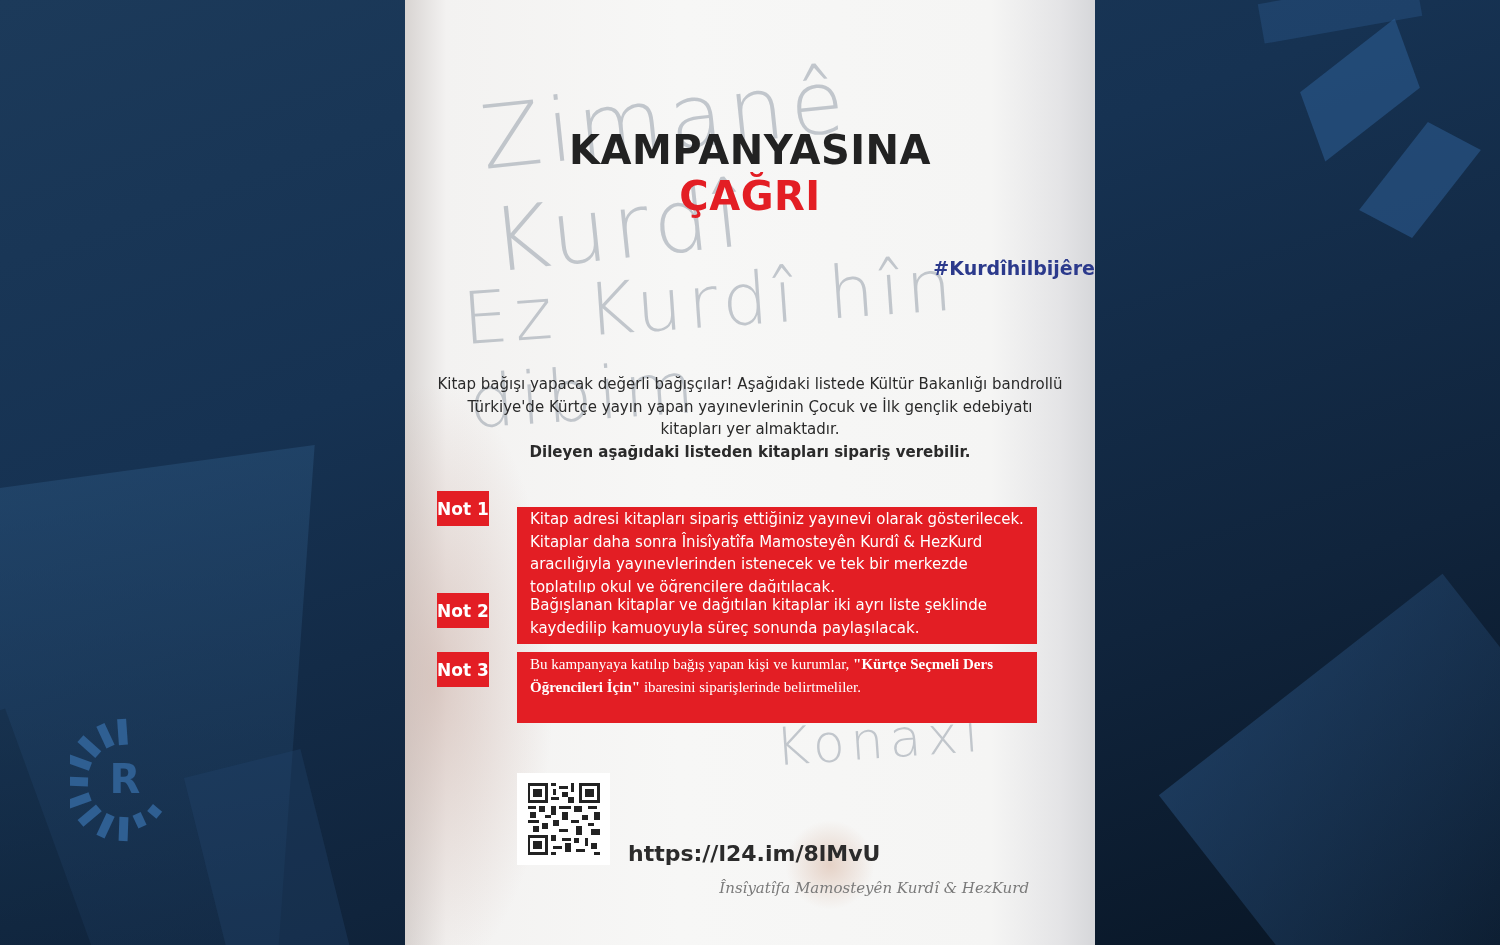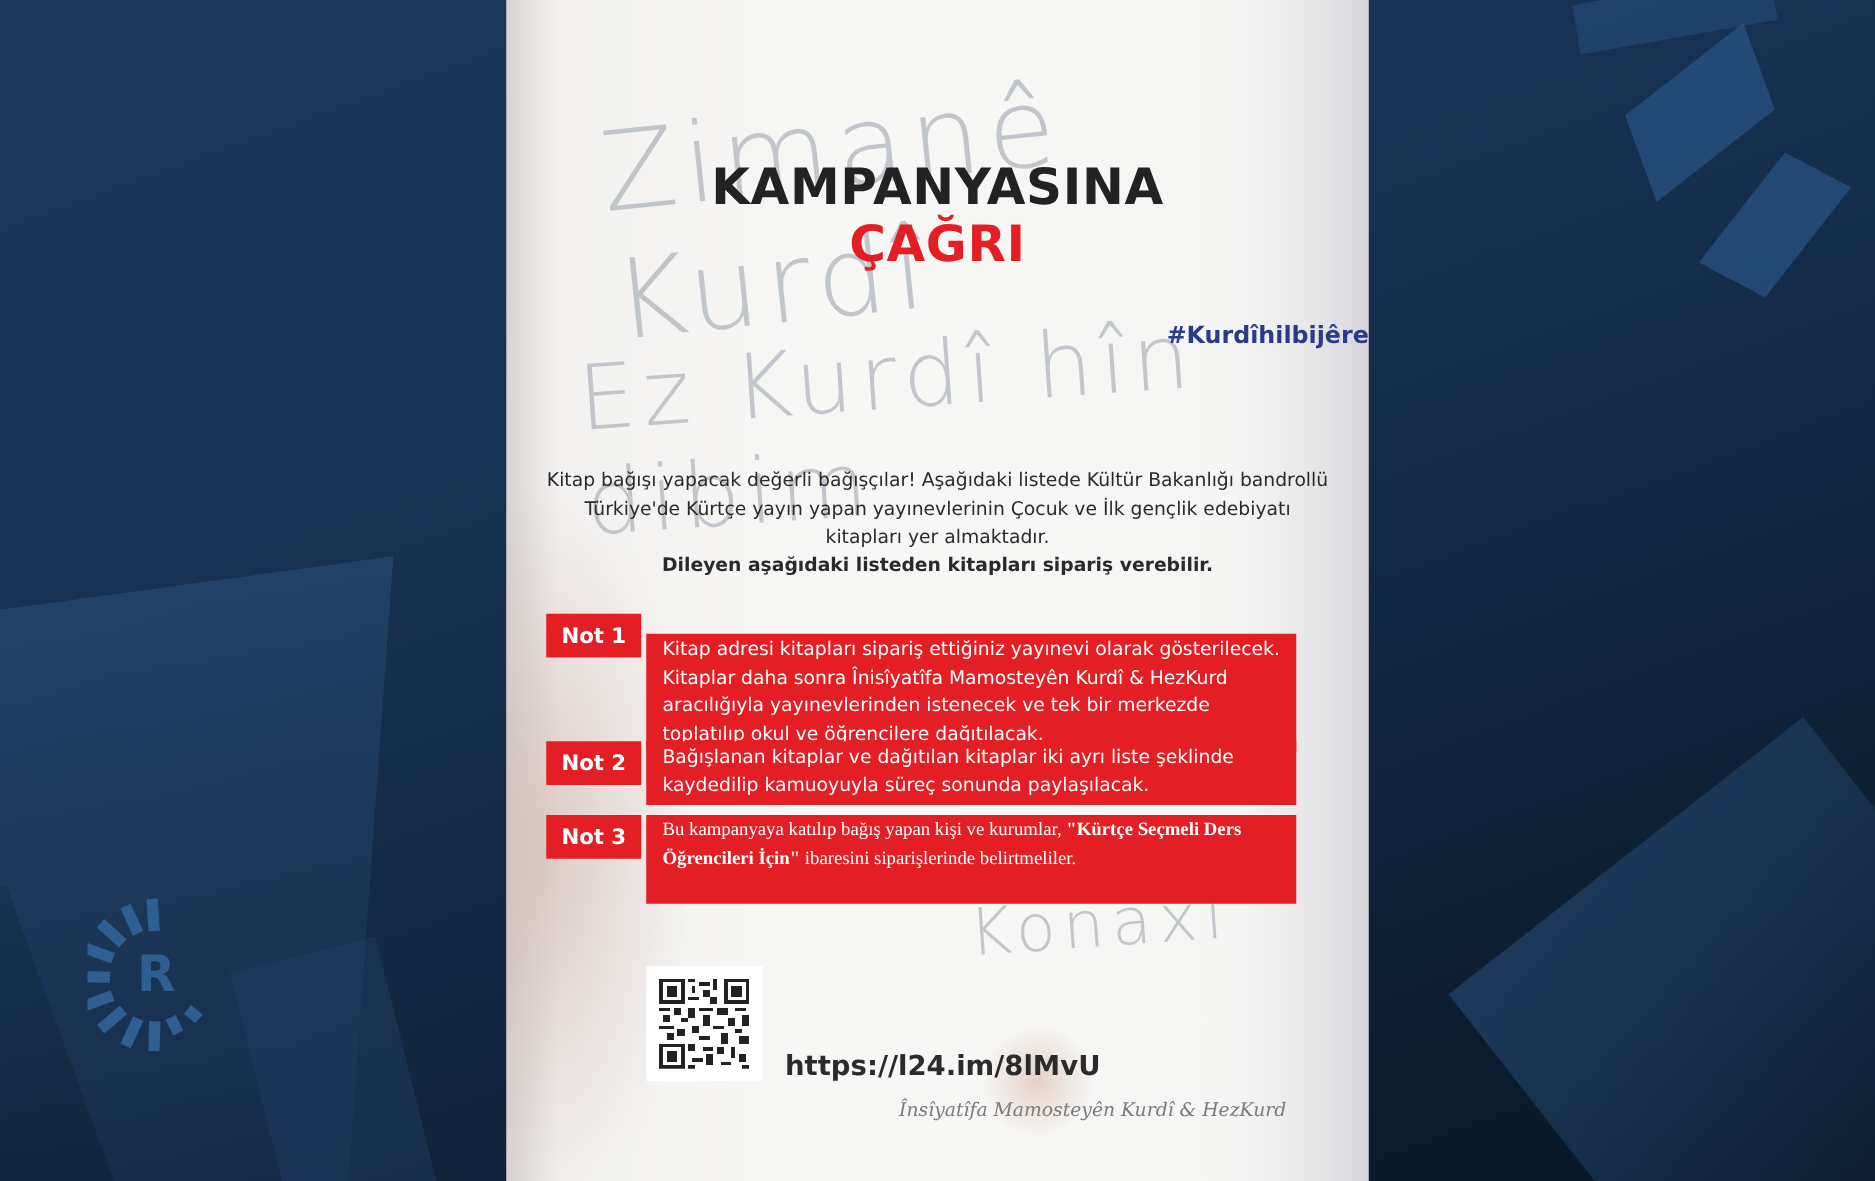--- a/index.html
+++ b/index.html
@@ -85,21 +85,21 @@
     color:#2c3a8c;
   }
   .intro {
     position:absolute; top:341px; left:30px; width:630px; text-align:center;
     font-family:"DejaVu Sans", sans-serif; font-size:15px; line-height:22.5px; color:#2a2a2a;margin-top:32px;
   }
   .intro-bold { font-weight:bold; }
 
   .note { position:absolute; left:32px; }
   .note-label {
-    position:absolute; left:0; top:0; width:76px; height:35px;
+    position:absolute; left:0; top:0; width:52px; height:35px;
     background:#e31e24; color:#fff; font-weight:bold; font-size:17px;
     display:flex; align-items:center; justify-content:center;
     font-family:"DejaVu Sans", sans-serif;
   }
   .note-body {
     position:absolute; left:80px; top:0; width:520px;
     background:#e31e24; color:#fff; font-size:15px; line-height:22.5px;
     padding:1px 12px 3px 13px; font-family:"DejaVu Sans", sans-serif;
   }
   .note1 { top:491px; }

